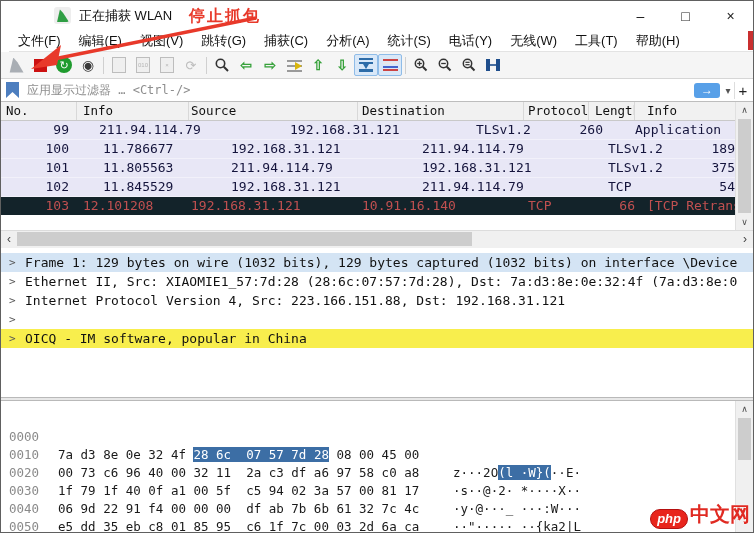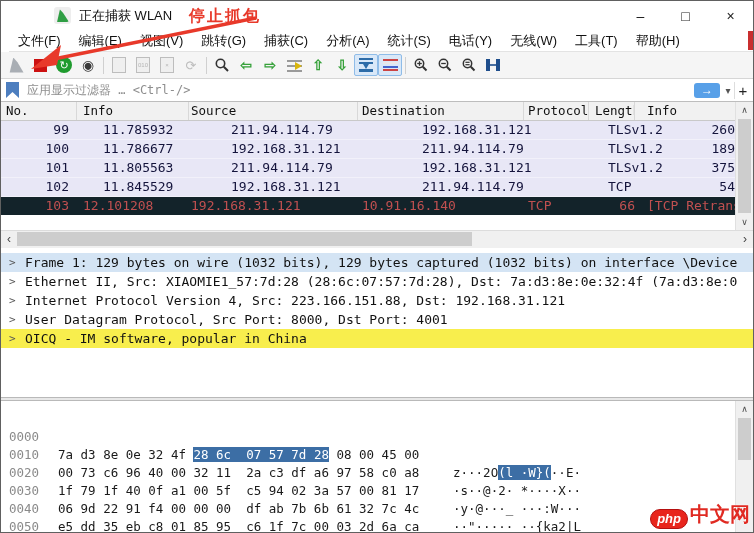--- a/index.html
+++ b/index.html
@@ -268,21 +268,21 @@
     <div class="phead">
       <span class="c no" style="text-align:left;padding-left:5px;">No.</span>
       <span class="c time">Info</span>
       <span class="c src">Source</span>
       <span class="c dst">Destination</span>
       <span class="c proto">Protocol</span>
       <span class="c len" style="text-align:left;padding-left:6px;">Length</span>
       <span class="c info">Info</span>
     </div>
     <div class="prow row-tls">
-      <span class="c no">99</span><span class="c time">11.785932</span><span class="c src">211.94.114.79</span><span class="c dst">192.168.31.121</span><span class="c proto">TLSv1.2</span><span class="c len">260</span><span class="c info">Application</span>
+      <span class="c no">99</span><span class="c src">211.94.114.79</span><span class="c dst">192.168.31.121</span><span class="c proto">TLSv1.2</span><span class="c len">260</span><span class="c info">Application</span>
     </div>
     <div class="prow row-tls">
       <span class="c no">100</span><span class="c time">11.786677</span><span class="c src">192.168.31.121</span><span class="c dst">211.94.114.79</span><span class="c proto">TLSv1.2</span><span class="c len">189</span><span class="c info">Application</span>
     </div>
     <div class="prow row-tls">
       <span class="c no">101</span><span class="c time">11.805563</span><span class="c src">211.94.114.79</span><span class="c dst">192.168.31.121</span><span class="c proto">TLSv1.2</span><span class="c len">375</span><span class="c info">Application</span>
     </div>
     <div class="prow row-tls">
       <span class="c no">102</span><span class="c time">11.845529</span><span class="c src">192.168.31.121</span><span class="c dst">211.94.114.79</span><span class="c proto">TCP</span><span class="c len">54</span><span class="c info">49802 → 3008</span>
     </div>
@@ -300,21 +300,21 @@
   <div class="hscroll">
     <div class="harrow" style="left:0;">‹</div>
     <div class="hthumb"></div>
     <div class="harrow" style="right:0;">›</div>
   </div>
 
   <div class="details">
     <div class="drow sel"><span class="dchev">&gt;</span><span>Frame 1: 129 bytes on wire (1032 bits), 129 bytes captured (1032 bits) on interface \Device</span></div>
     <div class="drow"><span class="dchev">&gt;</span><span>Ethernet II, Src: XIAOMIE1_57:7d:28 (28:6c:07:57:7d:28), Dst: 7a:d3:8e:0e:32:4f (7a:d3:8e:0</span></div>
     <div class="drow"><span class="dchev">&gt;</span><span>Internet Protocol Version 4, Src: 223.166.151.88, Dst: 192.168.31.121</span></div>
-    <div class="drow"><span class="dchev">&gt;</span><span>User Datagram Protocol, Src Port: 8000, Dst Port: 4001</span></div>
+    <div class="drow"><span class="dchev">&gt;</span></div>
     <div class="drow hlyellow"><span class="dchev">&gt;</span><span>OICQ - IM software, popular in China</span></div>
   </div>
 
   <div class="splitter"></div>
 
   <div class="hexpane">
     <div class="hexrow">
       <span class="hoff">0000</span>
       <span class="hbytes"><span>7a d3 8e 0e 32 4f </span><span class="hl">28 6c  07 57 7d 28</span><span> 08 00 45 00</span></span>
       <span class="hascii"><span>z···2O</span><span class="hl">(l ·W}(</span><span>··E·</span></span>

